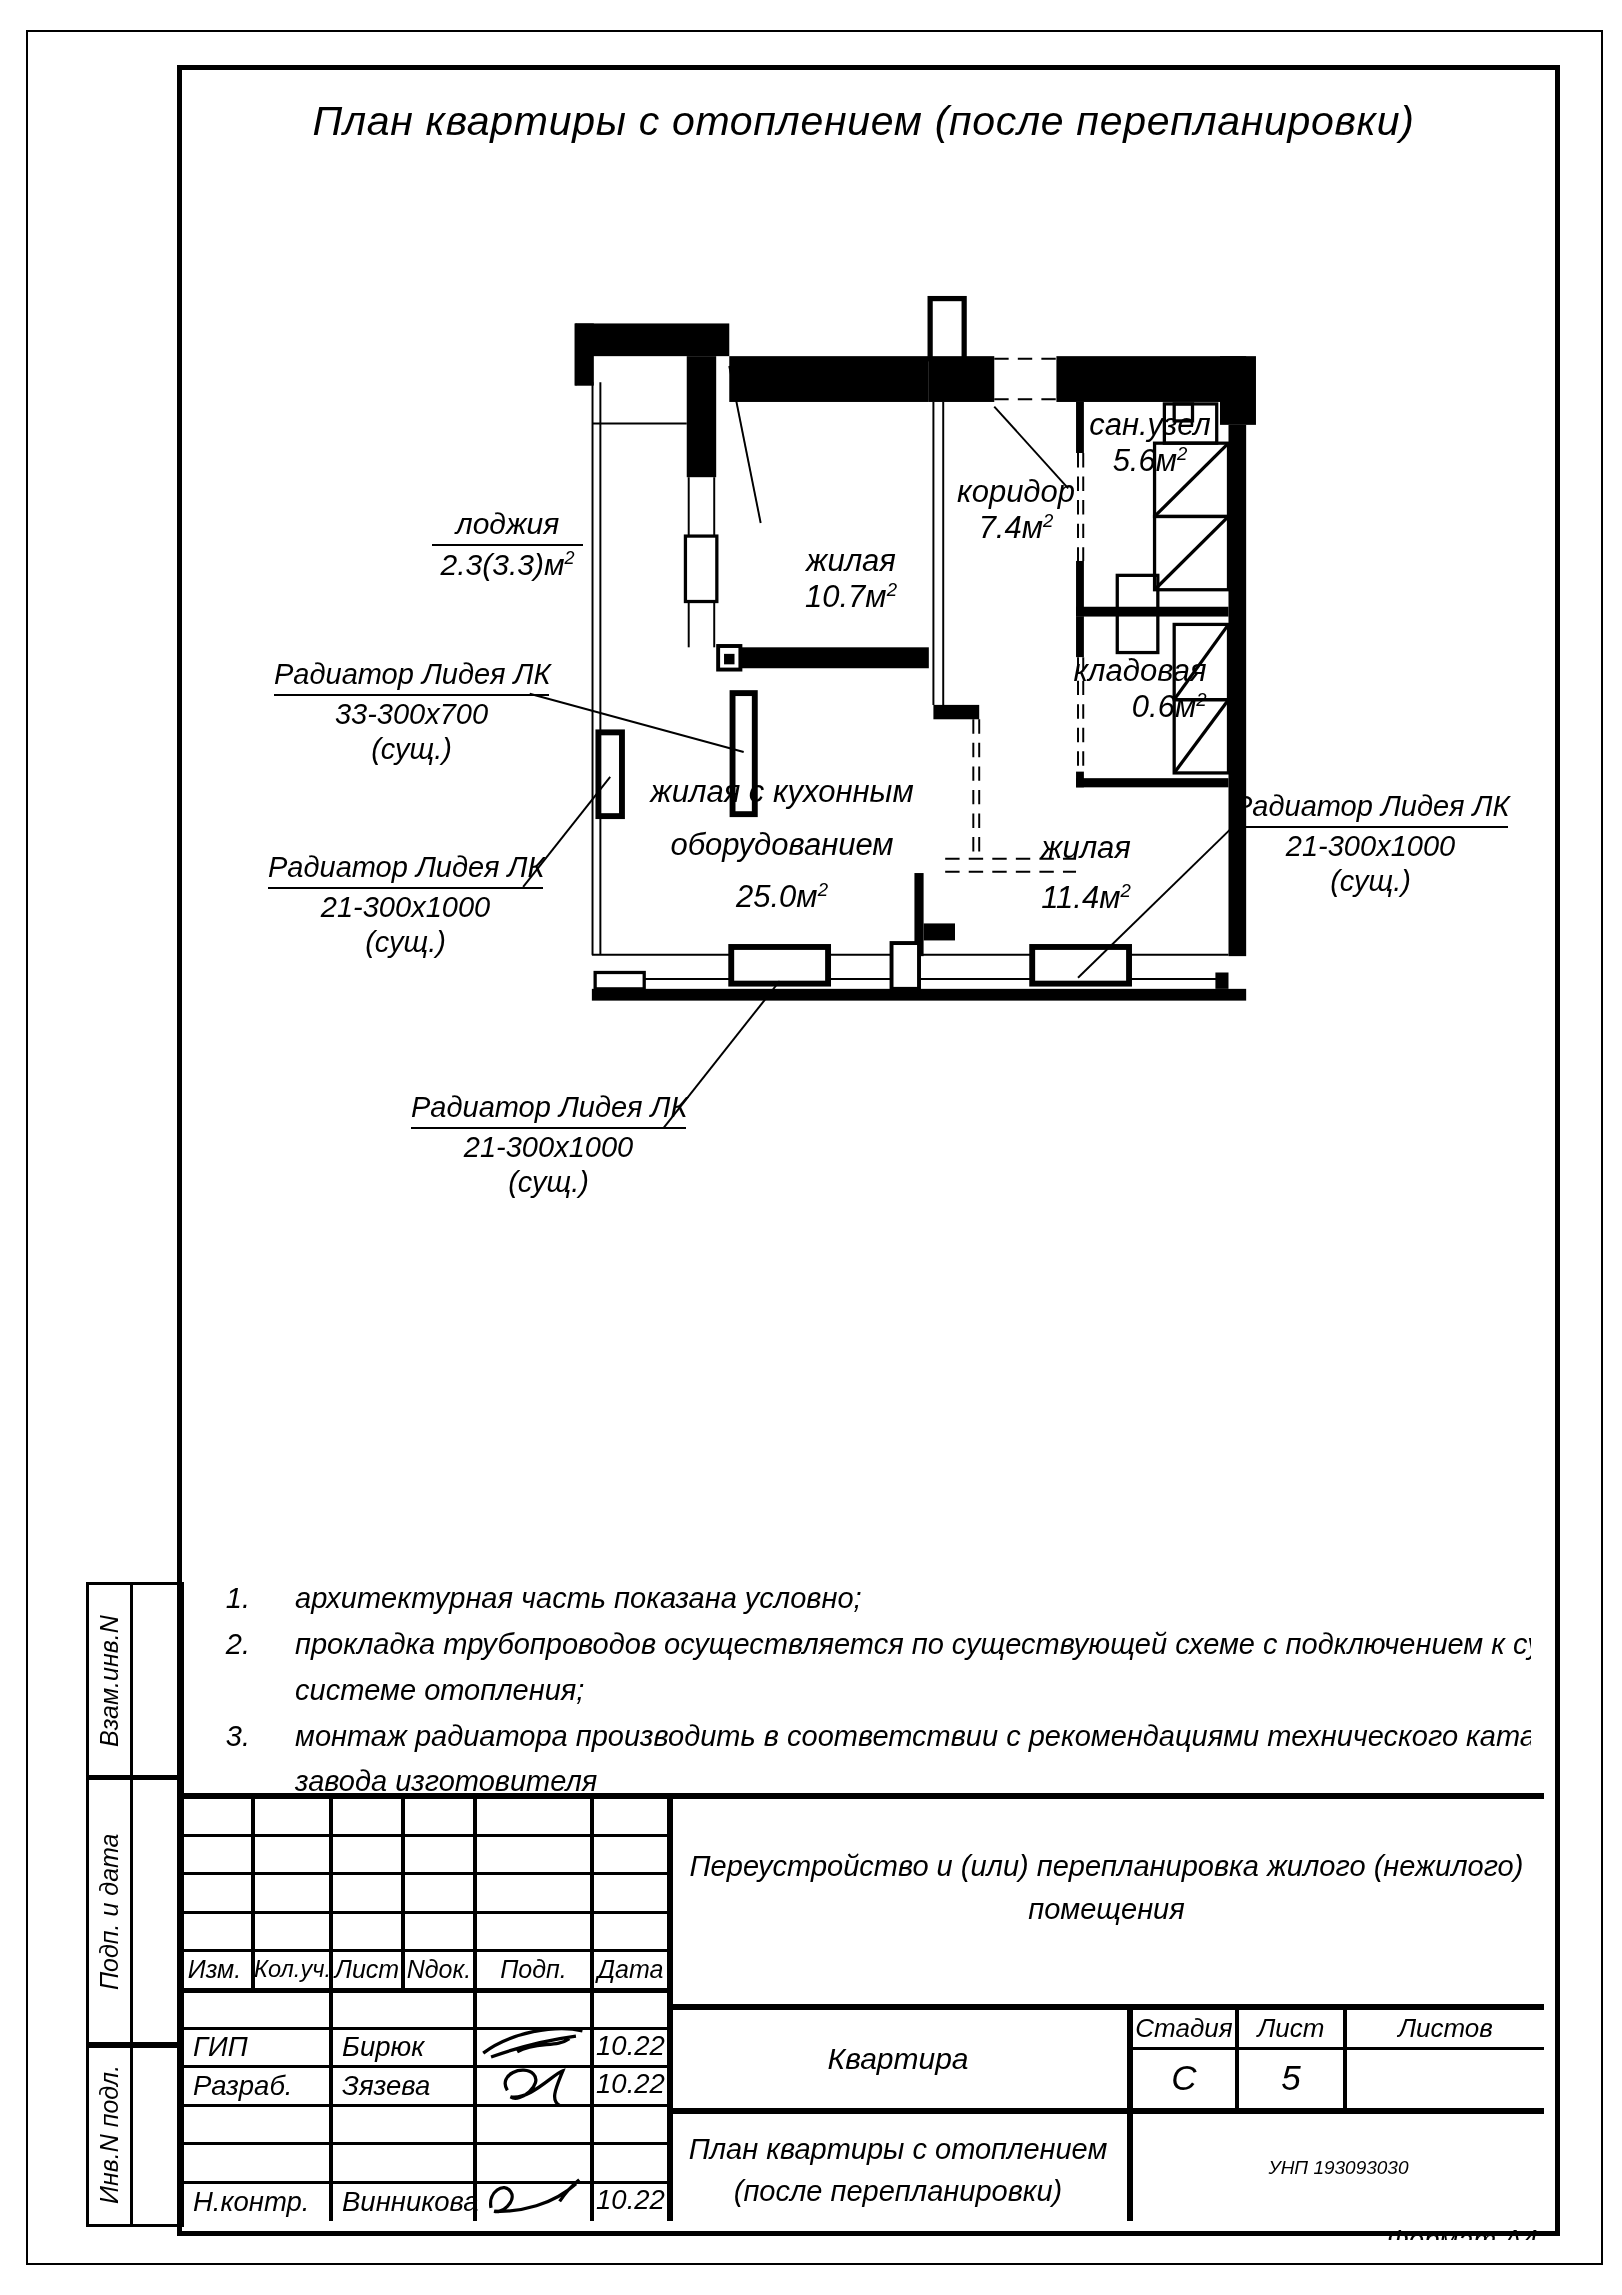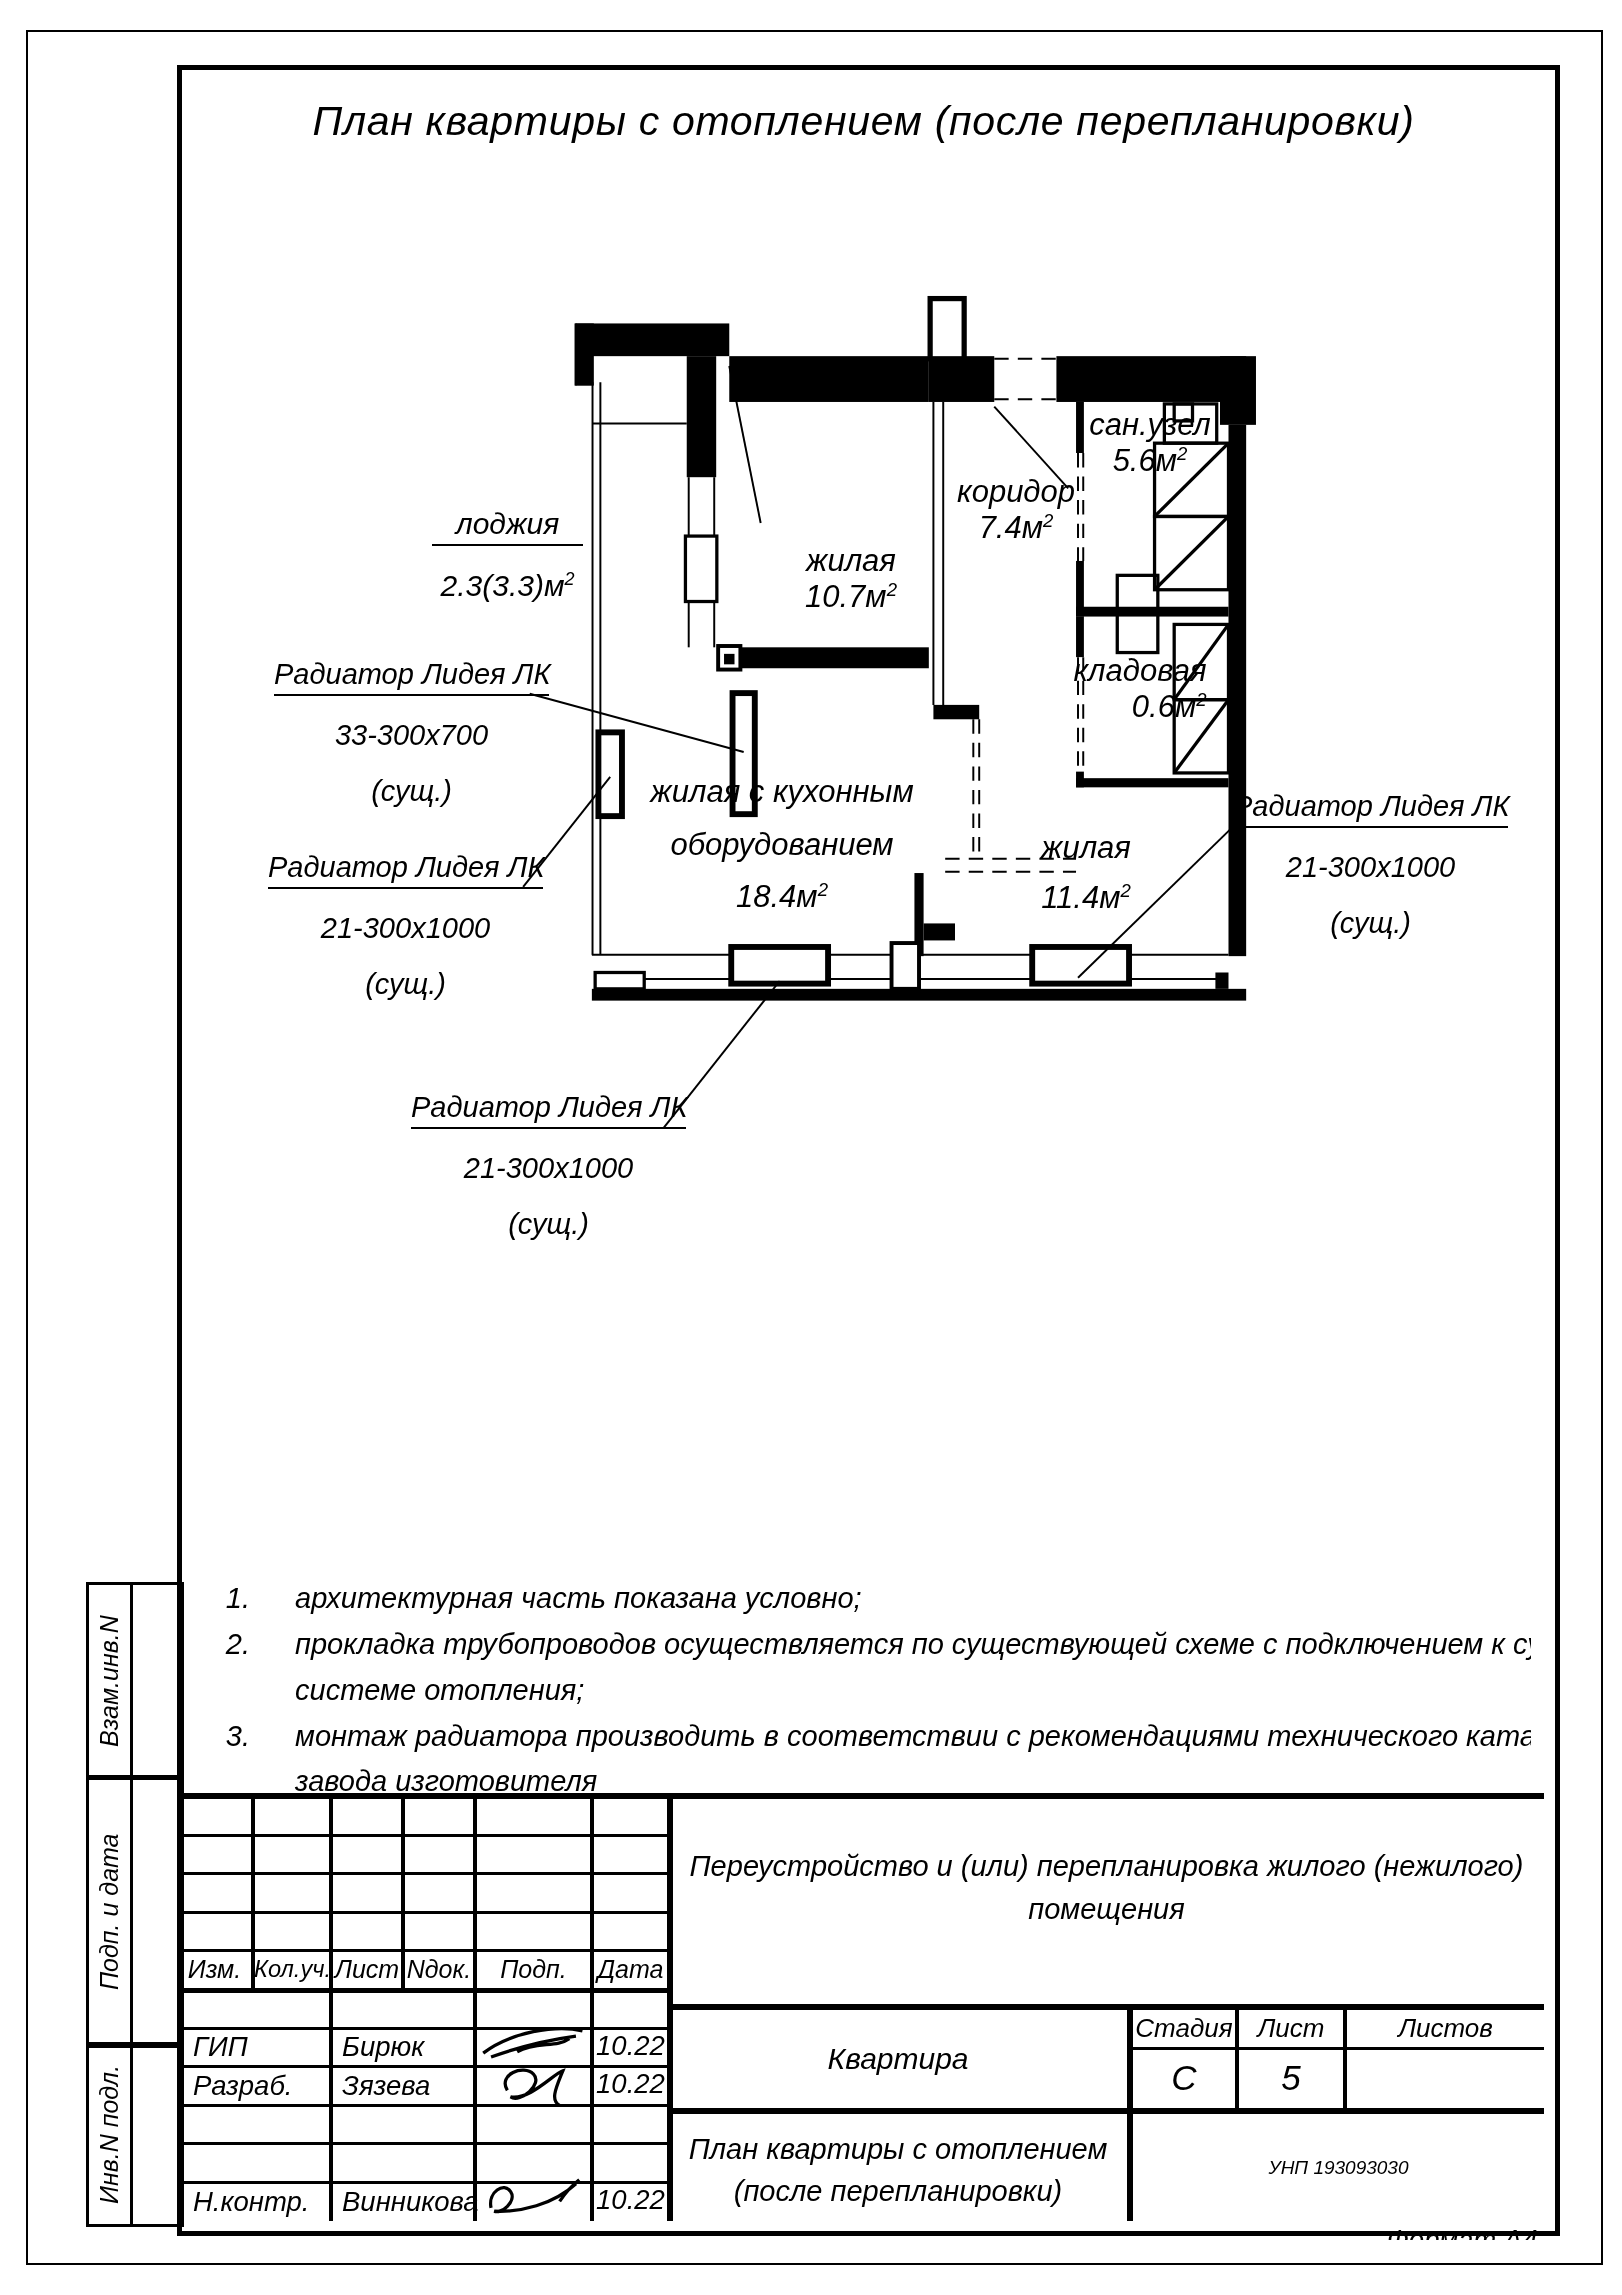--- a/index.html
+++ b/index.html
@@ -5,21 +5,21 @@
   html,body{margin:0;padding:0;background:#fff;}
   #page{position:relative;width:1623px;height:2295px;background:#fff;overflow:hidden;
         font-family:"Liberation Sans",sans-serif;color:#000;}
   .abs{position:absolute;}
   .it{font-style:italic;}
   .ln{position:absolute;background:#000;}
   .plabel{position:absolute;transform:translateX(-50%);text-align:center;
           font-style:italic;white-space:nowrap;line-height:1.15;}
   .rlabel{position:absolute;text-align:center;font-style:italic;white-space:nowrap;}
   .rlabel .l1{display:block;border-bottom:2px solid #000;padding-bottom:2.6px;}
-  .rlabel .l2,.rlabel .l3{display:block;margin-top:23px;}
+  .rlabel .l2,.rlabel .l3{display:block;margin-top:2px;}
   sup{font-size:60%;vertical-align:super;line-height:0;}
   .vtext{writing-mode:vertical-rl;transform:rotate(180deg);font-style:italic;
          display:flex;align-items:center;justify-content:center;width:100%;height:100%;}
   .cellc{position:absolute;display:flex;align-items:center;justify-content:center;
          font-style:italic;text-align:center;}
   svg{display:block;}
 </style>
 </head>
 <body>
 
@@ -143,21 +143,21 @@
     <span>жилая</span><br>
     <span>10.7</span><span>м</span><sup>2</sup>
   </div>
   <div class="plabel" style="left:1140px;top:653px;font-size:31px;text-align:right;">
     <span>кладовая</span><br>
     <span>0.6</span><span>м</span><sup>2</sup>
   </div>
   <div class="plabel" style="left:782px;top:766px;font-size:31px;line-height:1.7;">
     <span>жилая с кухонным</span><br>
     <span>оборудованием</span><br>
-    <span>18.4</span><span>м</span><sup>2</sup>
+    <span>25.0</span><span>м</span><sup>2</sup>
   </div>
   <div class="plabel" style="left:1086px;top:823px;font-size:31px;line-height:1.6;">
     <span>жилая</span><br>
     <span>11.4</span><span>м</span><sup>2</sup>
   </div>
 
   <div class="rlabel" style="left:432px;top:507px;width:151px;font-size:30px;">
     <span class="l1">лоджия</span>
     <span class="l2"><span>2.3(3.3)</span><span>м</span><sup>2</sup></span>
   </div>

